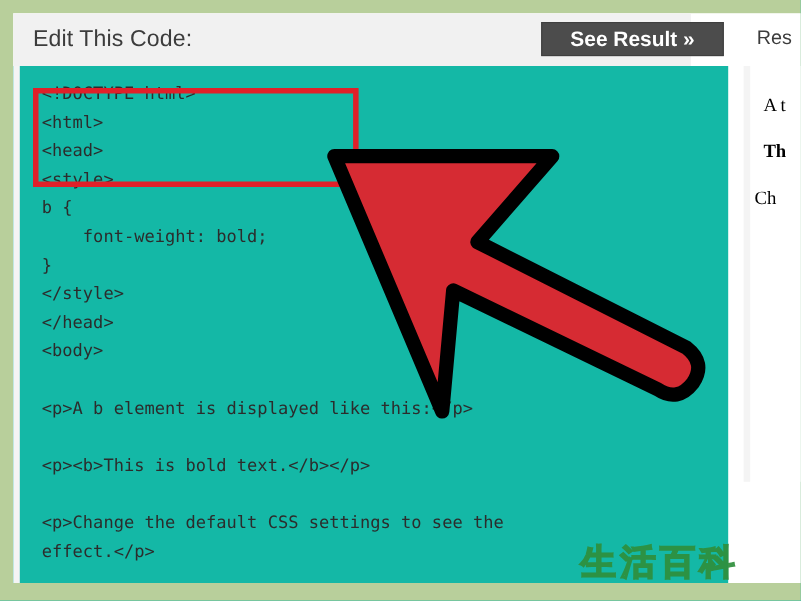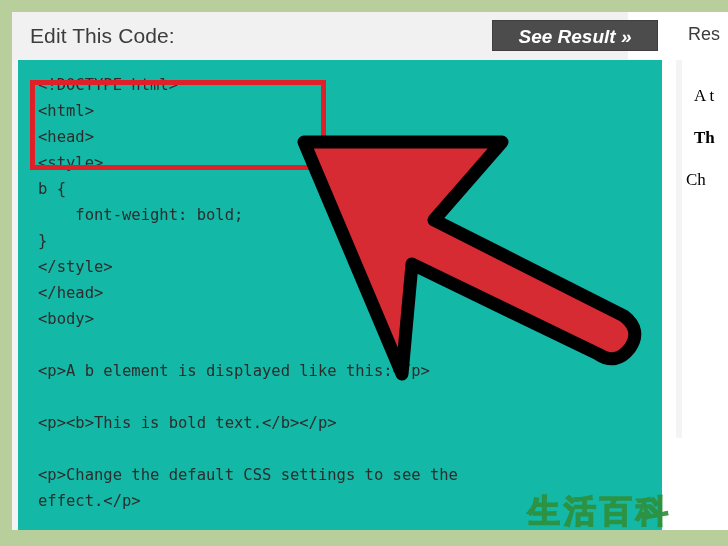--- a/index.html
+++ b/index.html
@@ -54,21 +54,20 @@
     background: #4c4c4c;
     border: 1px solid #3f3f3f;
     color: #ffffff;
     font-size: 19px;
     font-weight: 700;
     line-height: 31px;
     text-align: center;
     box-sizing: border-box;
     white-space: nowrap;
     cursor: pointer;
-    font-style: italic;
   }
   #result-title {
     position: absolute;
     left: 676px;
     top: 12px;
     font-size: 18px;
     font-weight: 400;
     color: #3c3c3c;
     white-space: nowrap;
   }

